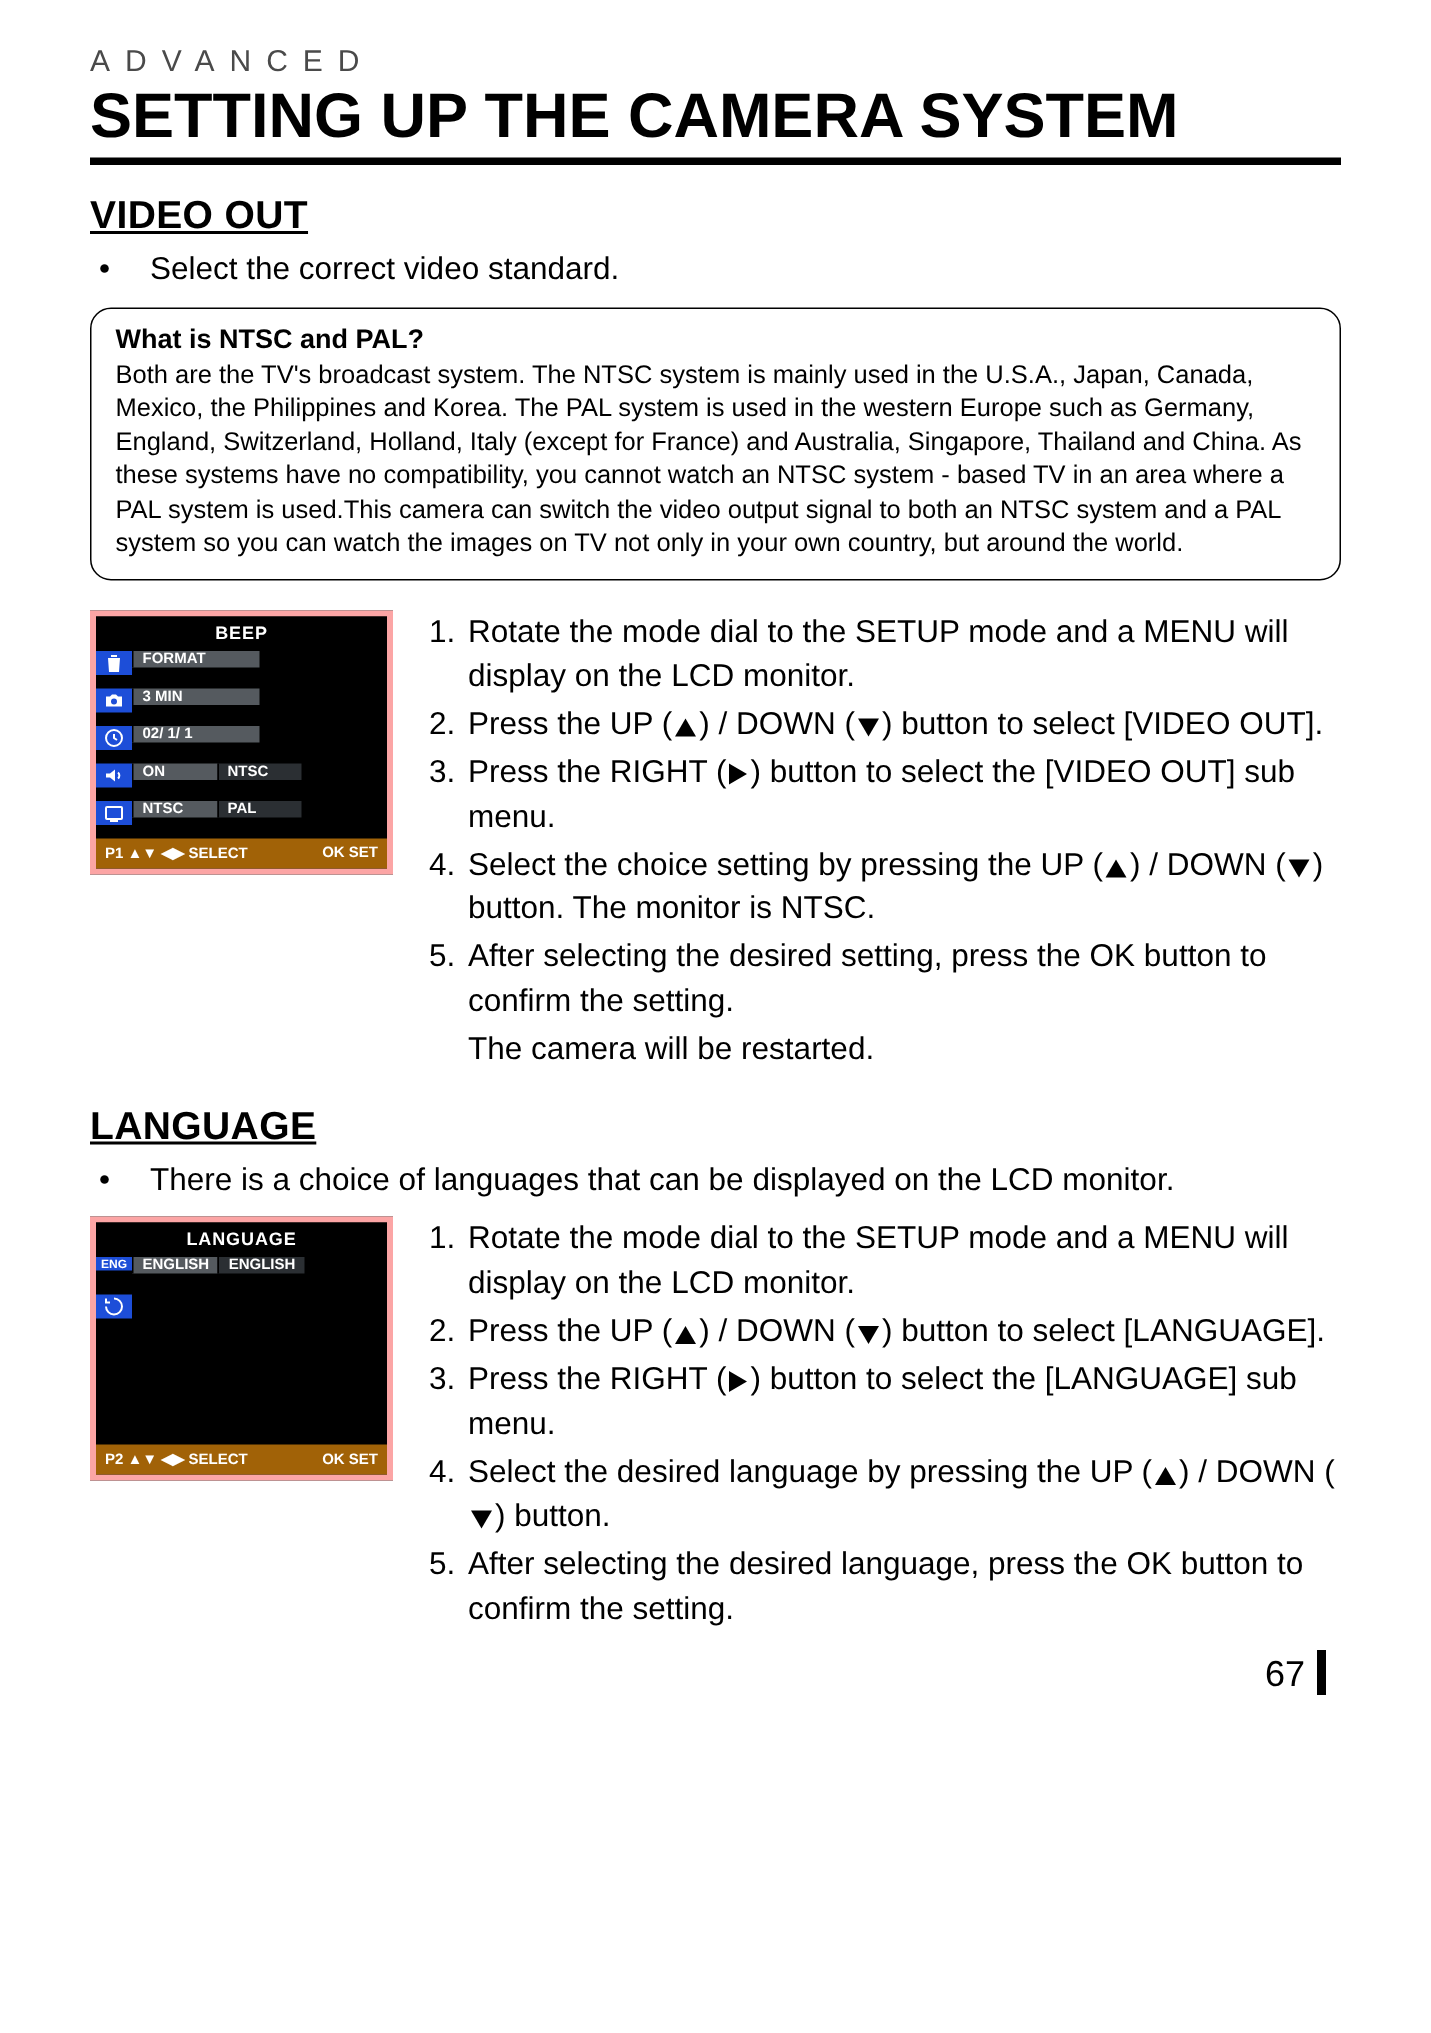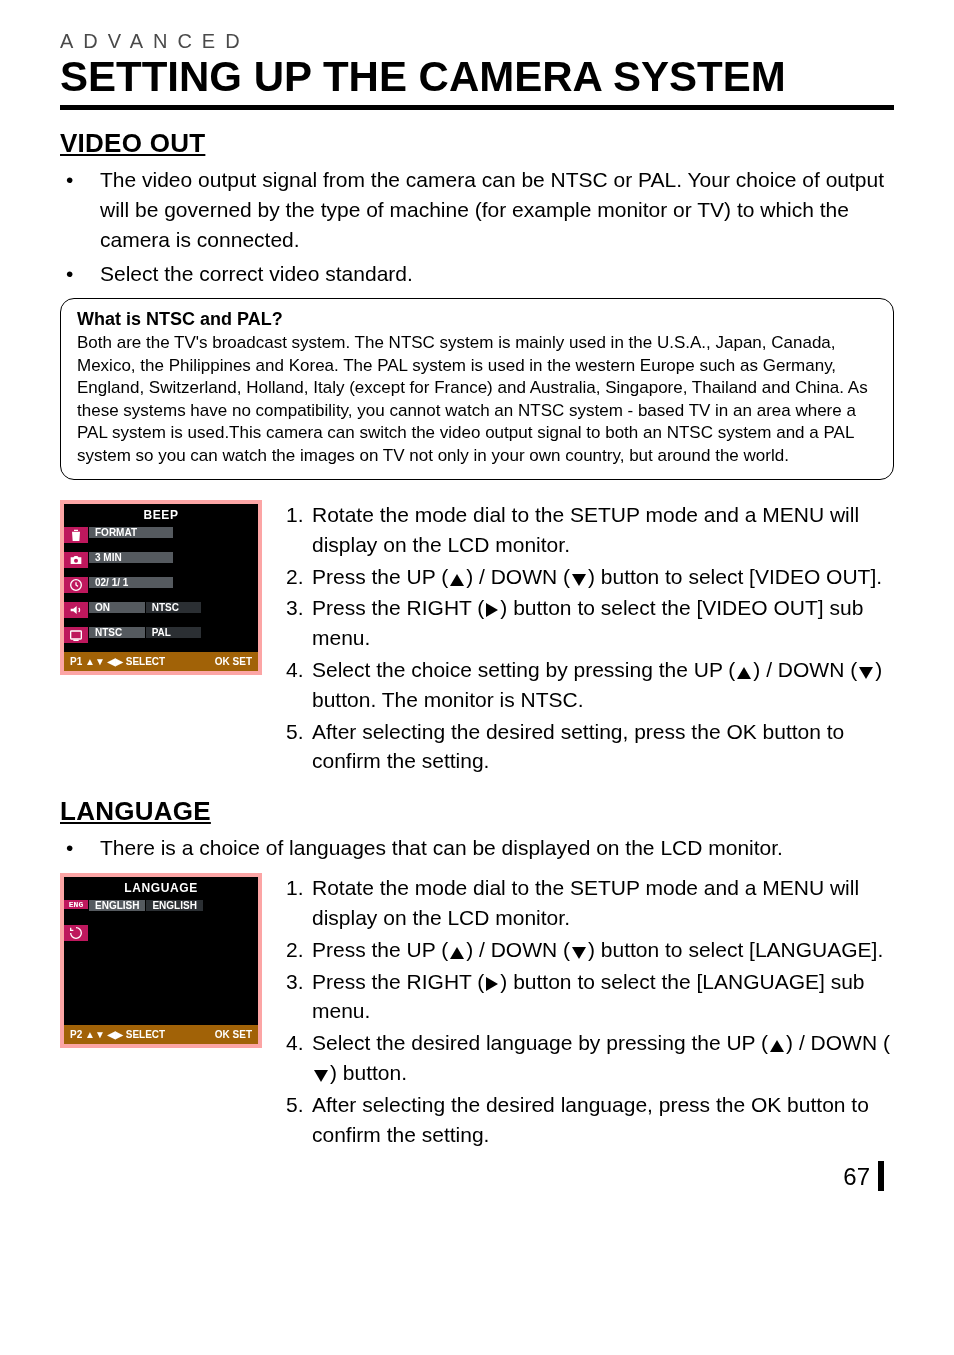--- a/index.html
+++ b/index.html
@@ -129,27 +129,26 @@
   }
   .lcd-rows { }
   .lcd-row {
     display: flex;
     align-items: flex-start;
     border-top: 1px solid #000;
     height: 25px;
   }
   .lcd-icon {
     width: 24px;
-    background: #be185d;
+    background: #1d4ed8;
     color: #fff;
     font-size: 12px;
     display: flex;
     align-items: center;
     justify-content: center;
-    font-family: Liberation Mono, monospace;
   }
   .lcd-cell {
     background: #555a5f;
     color: #fff;
     font-size: 10px;
     font-weight: 700;
     display: flex;
     align-items: center;
     padding: 0 6px;
     flex: 1;
@@ -189,21 +188,20 @@
 <body>
 
 <div class="page">
 
   <div class="kicker">ADVANCED</div>
   <h1 class="title">SETTING UP THE CAMERA SYSTEM</h1>
   <hr class="rule">
 
   <h2 class="section">VIDEO OUT</h2>
   <ul class="bullets">
-    <li>The video output signal from the camera can be NTSC or PAL. Your choice of output will be governed by the type of machine (for example monitor or TV) to which the camera is connected.</li>
     <li>Select the correct video standard.</li>
   </ul>
 
   <div class="infobox">
     <div class="infobox-title">What is NTSC and PAL?</div>
     <div class="infobox-body">Both are the TV's broadcast system. The NTSC system is mainly used in the U.S.A., Japan, Canada, Mexico, the Philippines and Korea. The PAL system is used in the western Europe such as Germany, England, Switzerland, Holland, Italy (except for France) and Australia, Singapore, Thailand and China. As these systems have no compatibility, you cannot watch an NTSC system - based TV in an area where a PAL system is used.This camera can switch the video output signal to both an NTSC system and a PAL system so you can watch the images on TV not only in your own country, but around the world.</div>
   </div>
 
   <div class="row">
 
@@ -288,20 +286,21 @@
         <span class="step-n">4.</span>
         <span class="step-t">
           <span>Select the choice setting by pressing the UP (</span><span class="tri tri-up"></span><span>) / DOWN (</span><span class="tri tri-down"></span><span>) button. The monitor is NTSC.</span>
         </span>
       </li>
       <li style="flex-direction:column;">
         <div style="display:flex;">
           <span class="step-n">5.</span>
           <span class="step-t">After selecting the desired setting, press the OK button to confirm the setting.</span>
         </div>
+        <div class="step-sub">The camera will be restarted.</div>
       </li>
     </ol>
   </div>
 
   <h2 class="section">LANGUAGE</h2>
   <ul class="bullets">
     <li>There is a choice of languages that can be displayed on the LCD monitor.</li>
   </ul>
 
   <div class="row">

